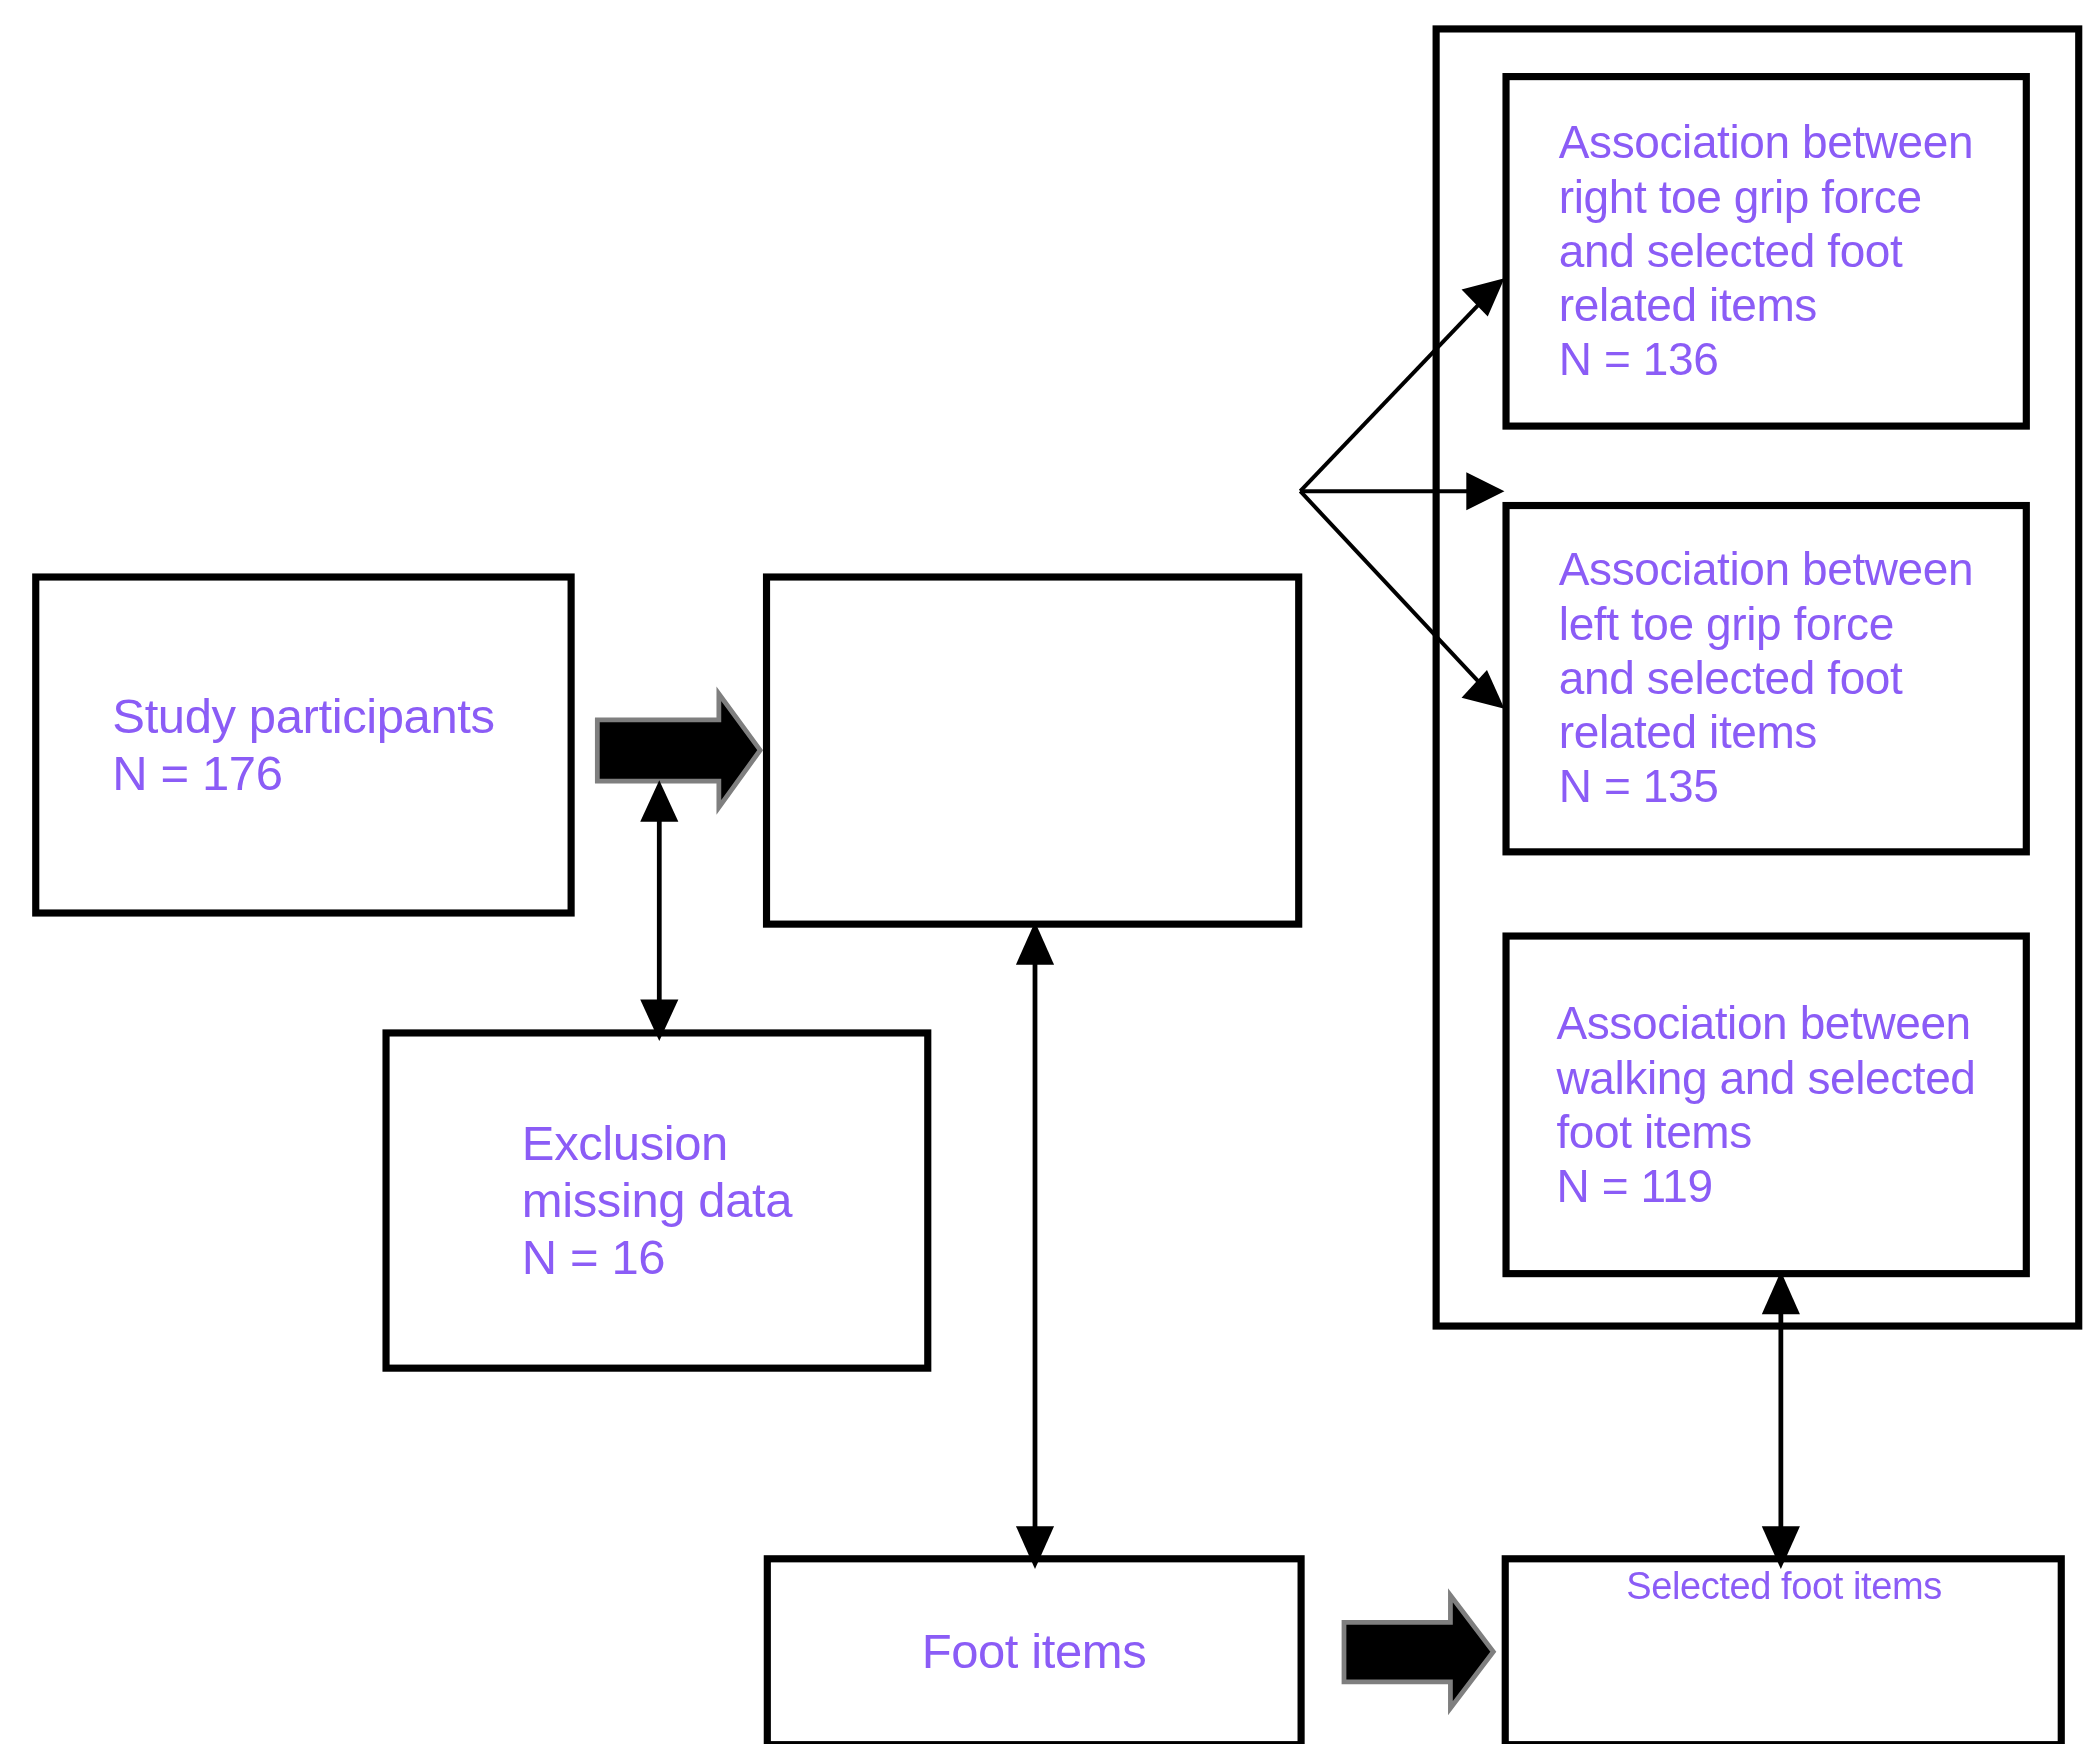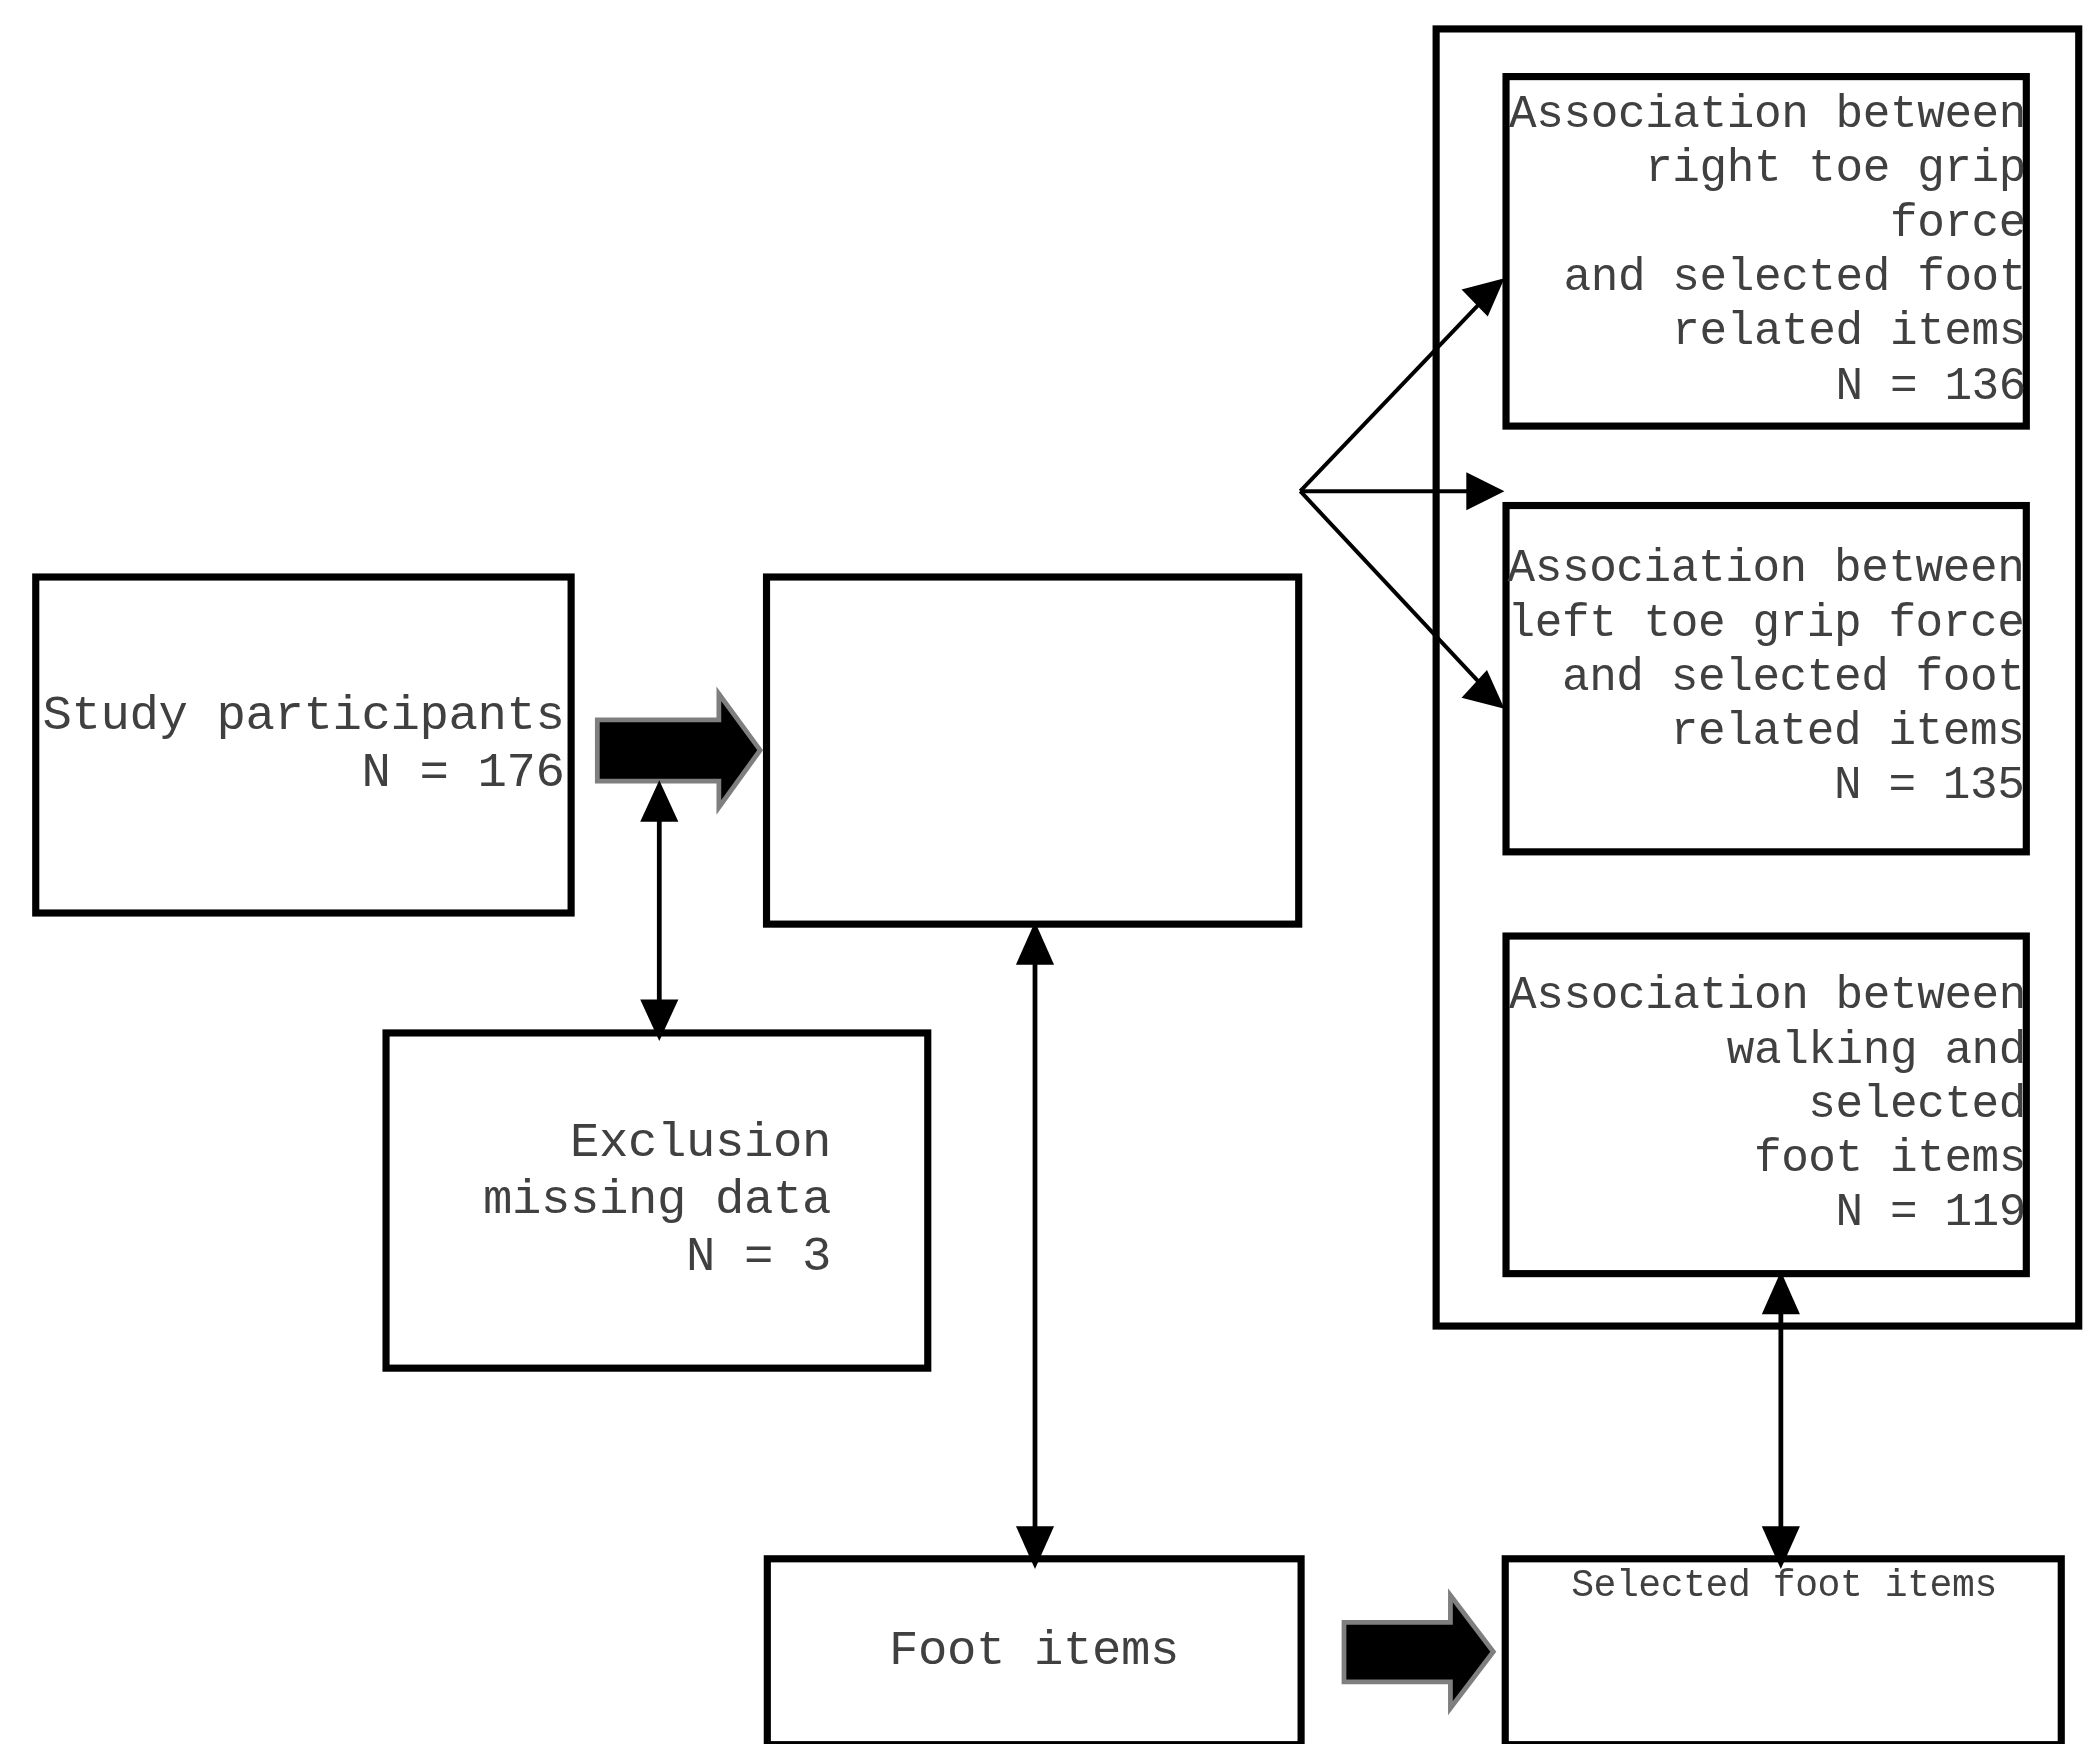--- a/index.html
+++ b/index.html
@@ -54,23 +54,23 @@
     fill: #000000;
     stroke: #7f7f7f;
     stroke-width: 6;
   }
   .node-label {
     position: absolute;
     display: flex;
     flex-direction: column;
     align-items: center;
     justify-content: center;
-    text-align: right;
-    color: #404040;
-    font-family: Liberation Mono, monospace;
+    text-align: left;
+    color: #8b5cf6;
+    font-family: Liberation Sans, sans-serif;
     font-size: 48px;
     line-height: 1.17;
     letter-spacing: -0.4px;
     white-space: pre-line;
     pointer-events: none;
   }
 </style>
 </head>
 <body>
 
@@ -121,21 +121,21 @@
     <polygon class="arrowhead" points="2242,1600 2218,1654 2266,1654"></polygon>
     <polygon class="arrowhead" points="2242,1975 2218,1921 2266,1921"></polygon>
   </svg>
 
   <div class="node-label" style="left:36px; top:577px; width:535px; height:336px; font-size:49px;">Study participants
 N = 176</div>
 
 
   <div class="node-label" style="left:386px; top:1033px; width:542px; height:335px; font-size:49px;">Exclusion
 missing data
-N = 3</div>
+N = 16</div>
 
   <div class="node-label" style="left:1506px; top:76px; width:520px; height:350px; font-size:46px; line-height:1.18;">Association between
 right toe grip force
 and selected foot
 related items
 N = 136</div>
 
   <div class="node-label" style="left:1506px; top:505px; width:520px; height:346px; font-size:46px; line-height:1.18;">Association between
 left toe grip force
 and selected foot

